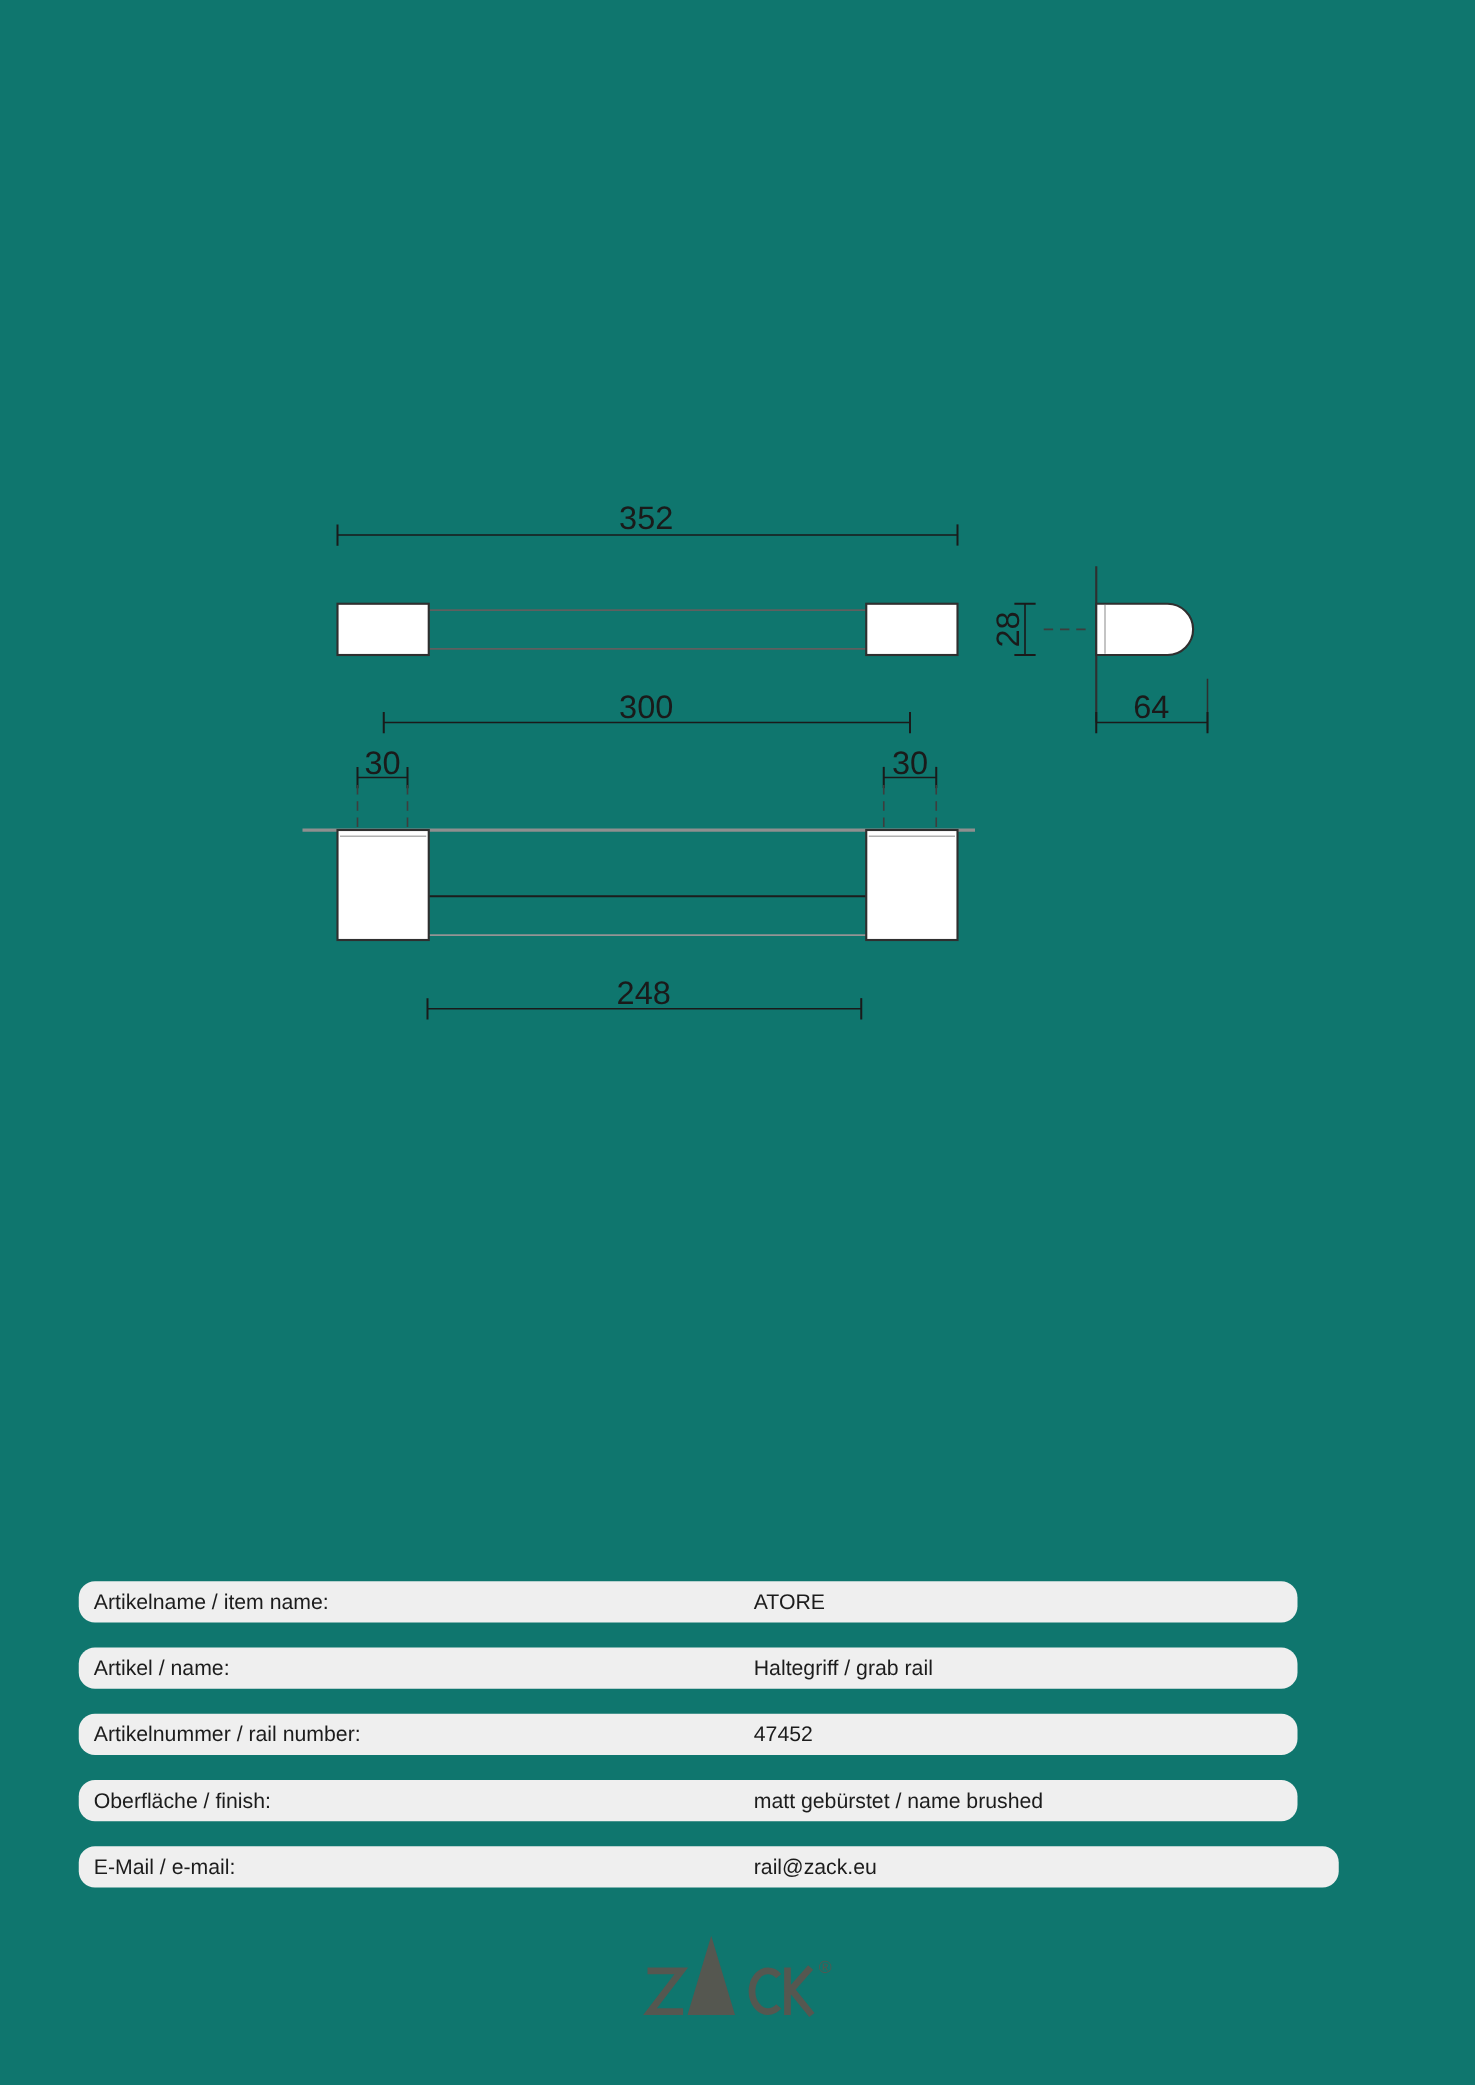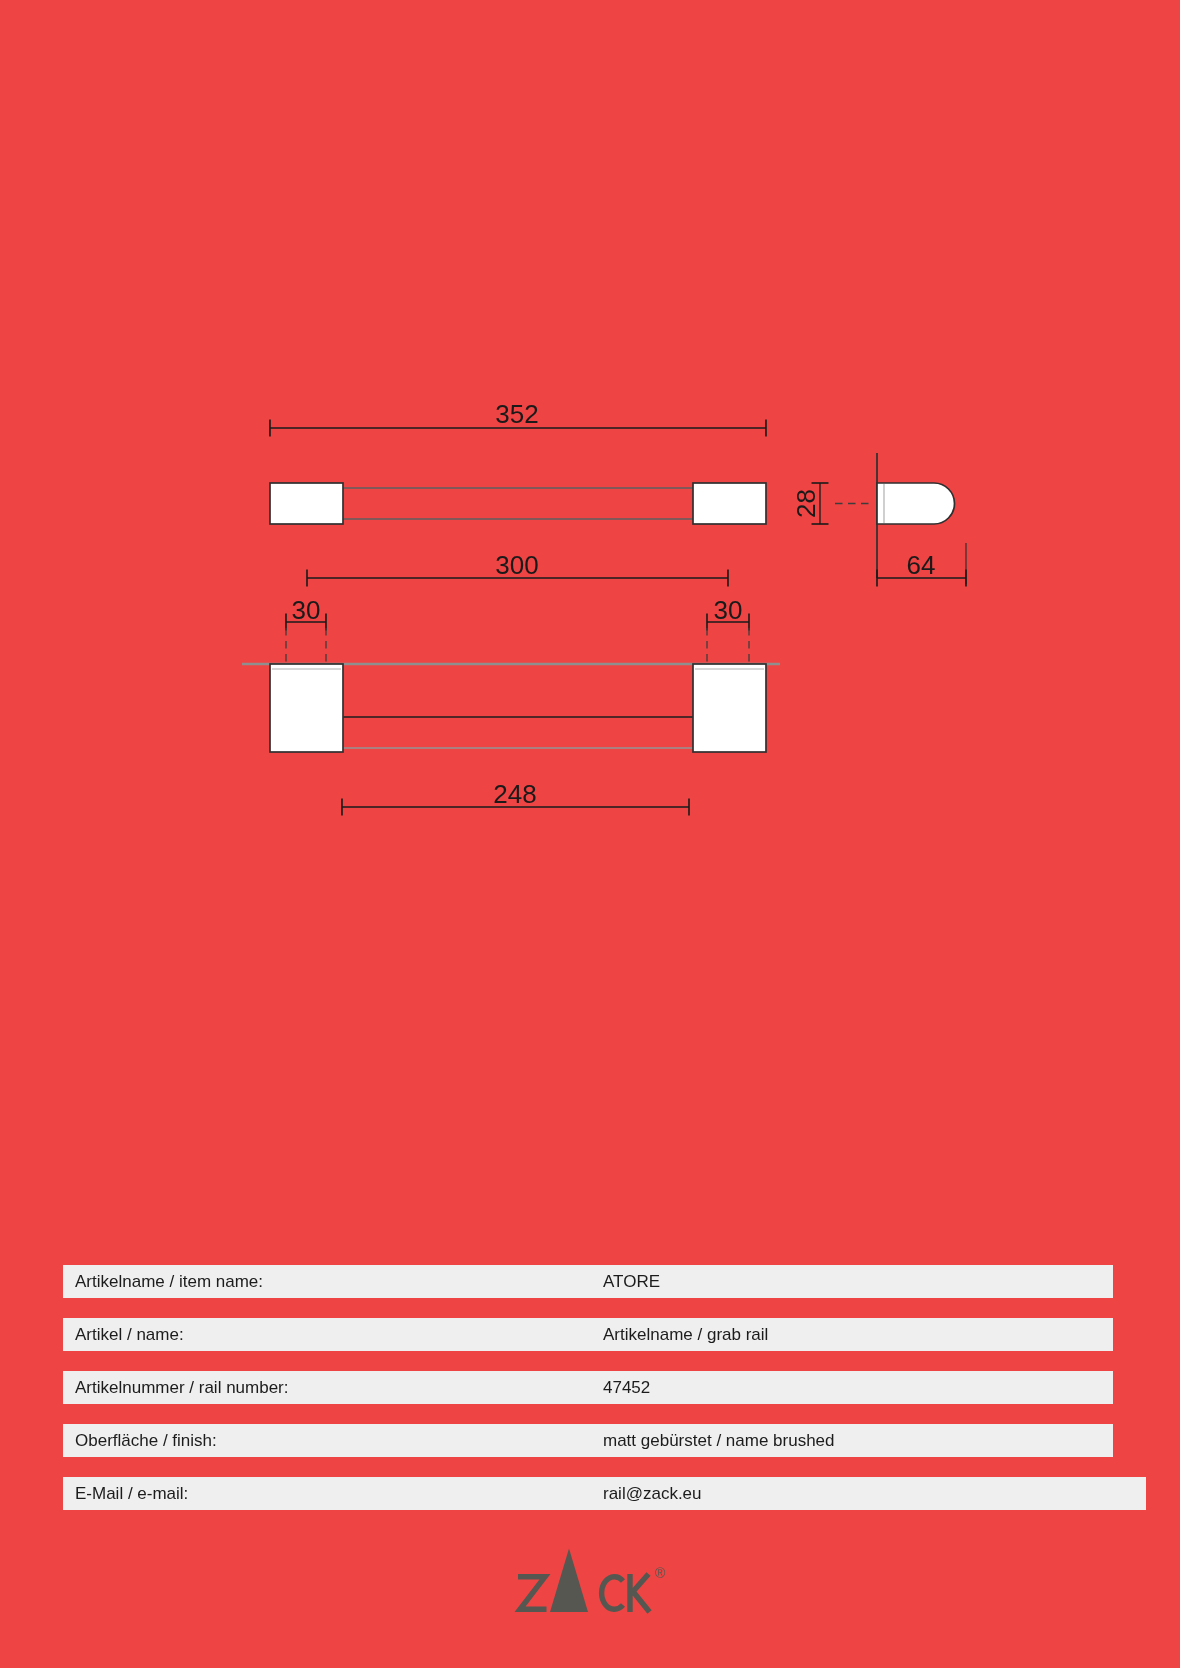--- a/index.html
+++ b/index.html
@@ -1,20 +1,20 @@
 <!DOCTYPE html>
 <html><head>
 <meta charset="utf-8">
 <style>
   html, body { margin: 0; padding: 0; background: #888; }
   .page {
     position: relative;
     width: 1180px;
     height: 1668px;
-    background: #ef4444;
+    background: #0f766e;
     margin: 0 auto;
     font-family: "Liberation Sans", sans-serif;
     overflow: hidden;
   }
   svg.drawing {
     position: absolute;
     left: 230px;
     top: 390px;
     width: 760px;
     height: 440px;
@@ -32,26 +32,27 @@
   svg .dim-text {
     font-family: "Liberation Sans", sans-serif;
     font-size: 26px;
     fill: #1a1a1a;
     text-anchor: middle;
   }
   .spec-table { position: absolute; left: 0; top: 0; }
   .spec-row {
     position: absolute;
     left: 63px;
-    width: 1050px;
+    width: 975px;
     height: 33px;
     background: #efefef;
     font-size: 17px;
     color: #1c1c1c;
     line-height: 33px;
+    border-radius: 13px;
   }
   .spec-row .lbl { position: absolute; left: 12px; white-space: nowrap; }
   .spec-row .val { position: absolute; left: 540px; white-space: nowrap; }
   .row-0 { top: 1265px; }
   .row-1 { top: 1318px; }
   .row-2 { top: 1371px; }
   .row-3 { top: 1424px; }
   .row-4 { top: 1477px; padding-left: 33px; }
   svg.logo {
     position: absolute;
@@ -154,21 +155,21 @@
     </g>
   </svg>
 
   <div class="spec-table">
     <div class="spec-row row-0">
       <span class="lbl">Artikelname / item name:</span>
       <span class="val">ATORE</span>
     </div>
     <div class="spec-row row-1">
       <span class="lbl">Artikel / name:</span>
-      <span class="val">Artikelname / grab rail</span>
+      <span class="val">Haltegriff / grab rail</span>
     </div>
     <div class="spec-row row-2">
       <span class="lbl">Artikelnummer / rail number:</span>
       <span class="val">47452</span>
     </div>
     <div class="spec-row row-3">
       <span class="lbl">Oberfläche / finish:</span>
       <span class="val">matt gebürstet / name brushed</span>
     </div>
     <div class="spec-row row-4">

